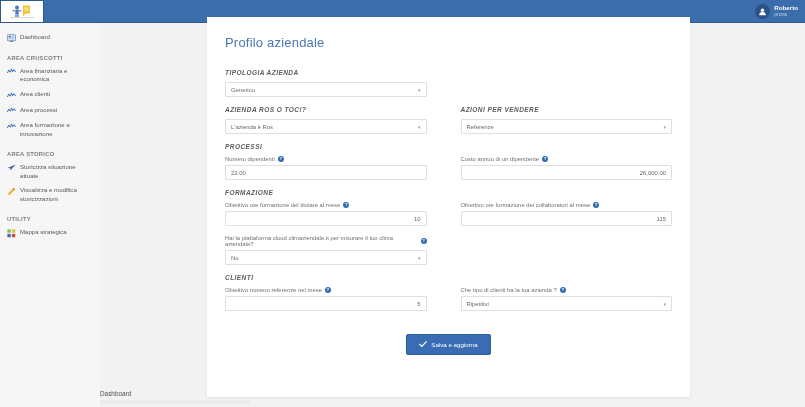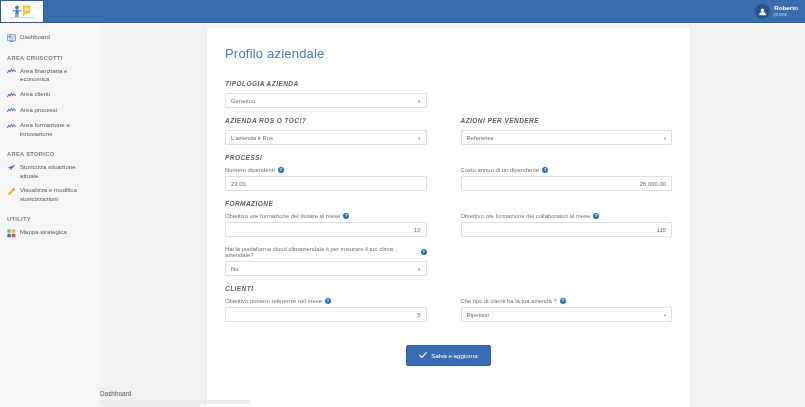--- a/index.html
+++ b/index.html
@@ -56,21 +56,21 @@
   .side-link .lbl { display: block; }
   .side-section {
     font-size: 5.8px; color: #7a7d83; font-weight: bold;
     letter-spacing: .28px;
     padding: 9px 6px 3px 7px;
   }
   .ico { flex: 0 0 auto; width: 9px; height: 9px; margin-top: .5px; }
 
   
   .main {
-    position: absolute; top: 23px; left: 100px;
+    position: absolute; top: 12px; left: 100px;
     width: 705px; height: 384px;
   }
   .card {
     position: absolute; left: 107px; top: 5px;
     width: 483px; height: 380px;
     background: #ffffff;
     box-shadow: 0 1px 2px rgba(0,0,0,.08);
   }
   .card-inner { padding: 18px 18px 0 18px; }
 

